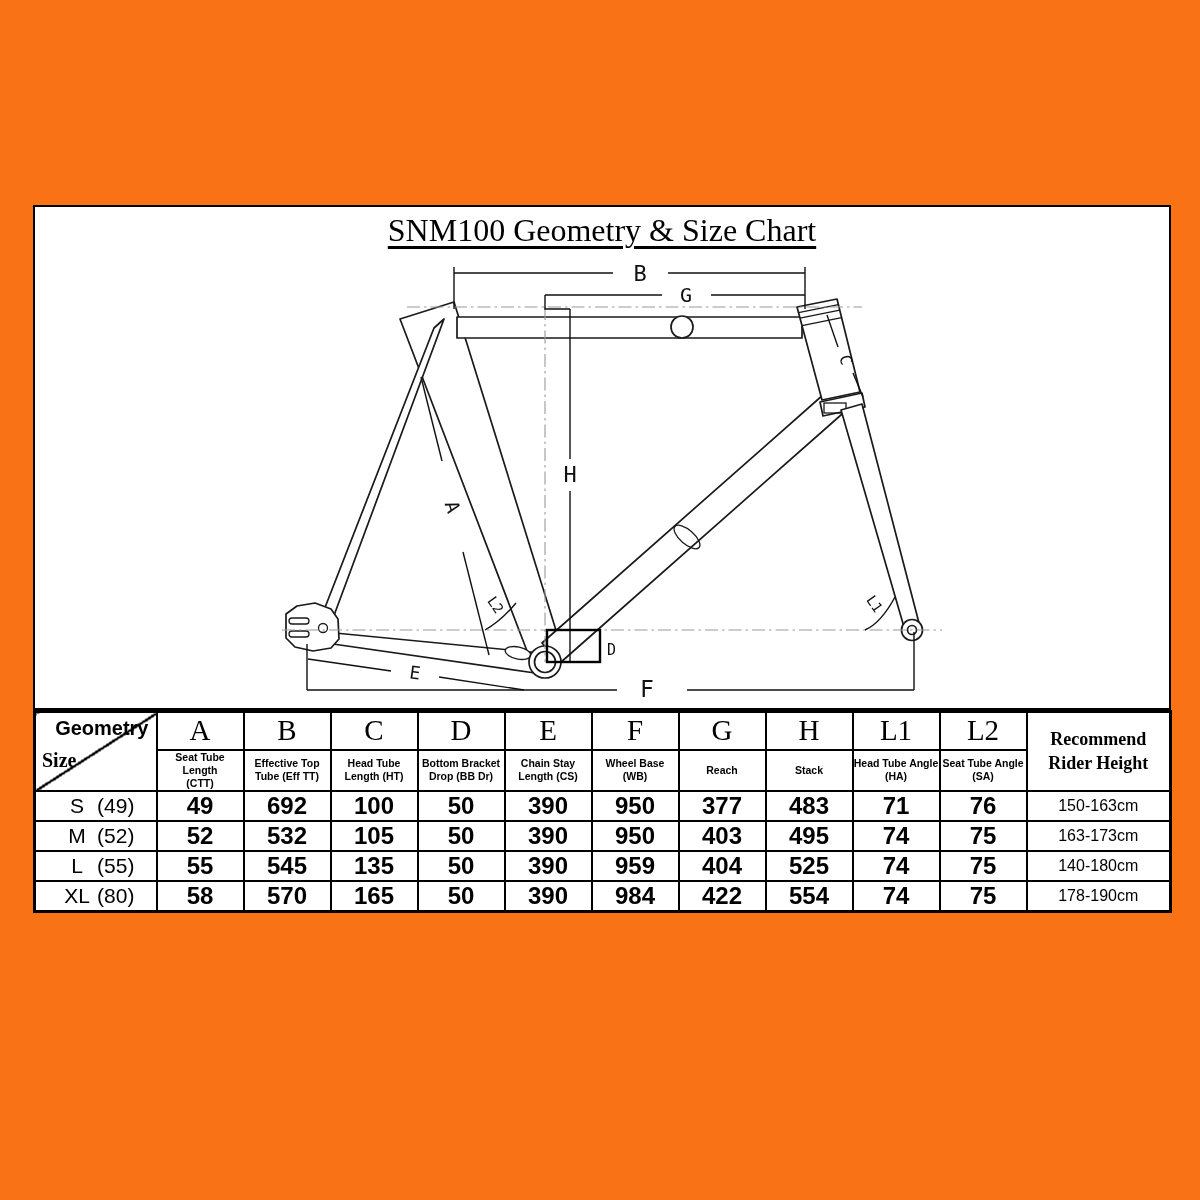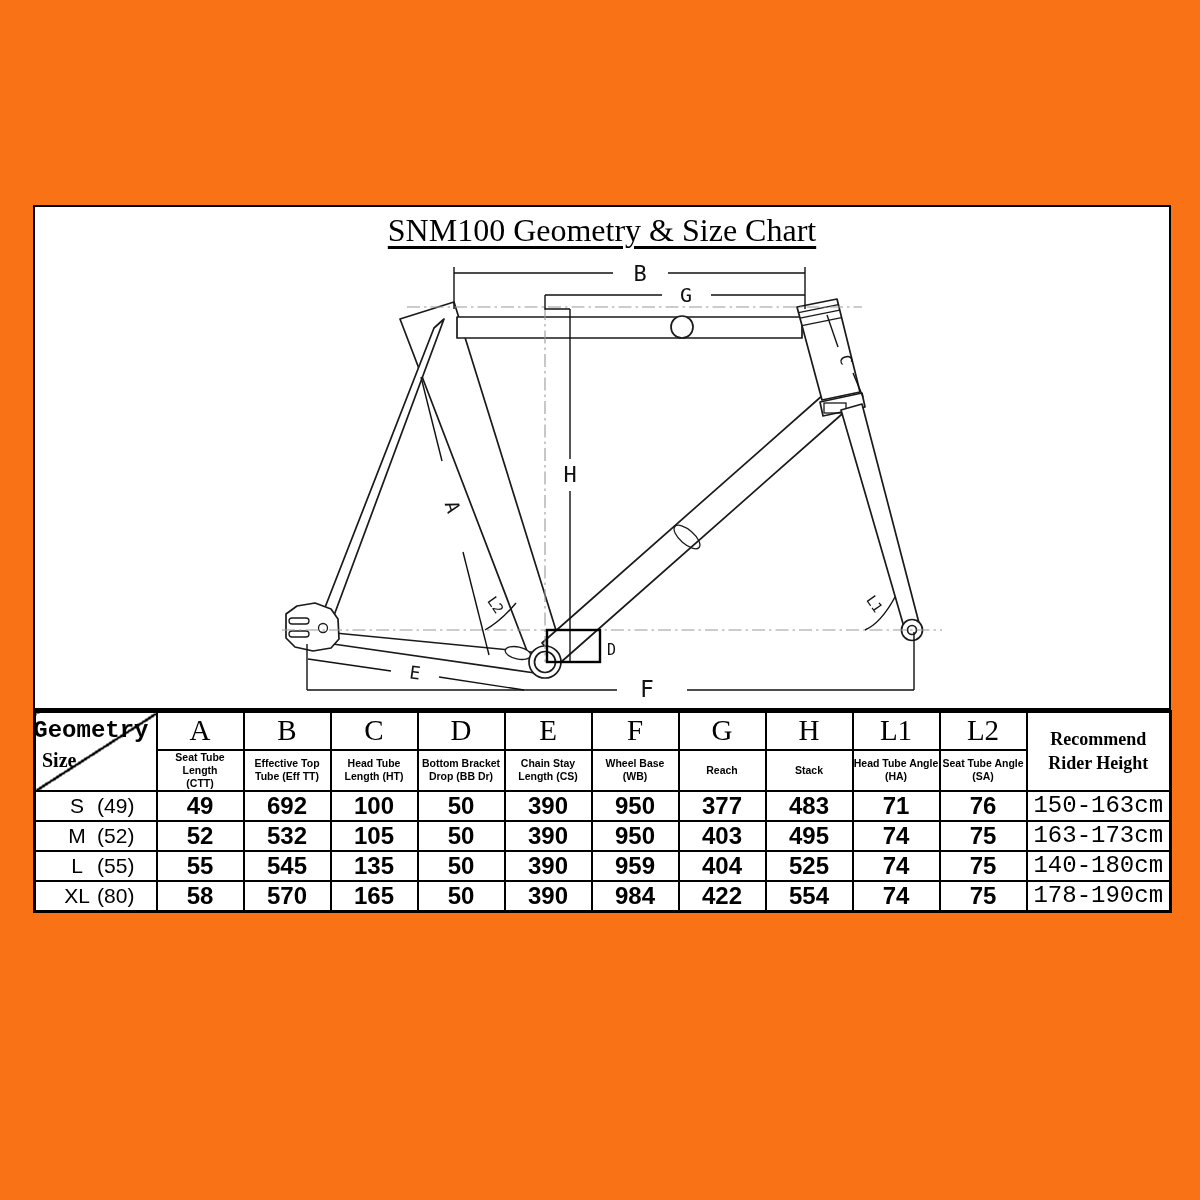--- a/index.html
+++ b/index.html
@@ -17,27 +17,27 @@
   table.geo,table.geo td,table.geo th{border:2px solid #000;}
   table.geo{border-width:3px;}
   table.geo th,table.geo td{padding:0;text-align:center;vertical-align:middle;overflow:hidden;}
   col.c0{width:122px;} col.cA{width:87px;} col.cR{width:144px;}
   tr.letters{height:38px;} tr.subs{height:36px;} tr.data{height:26px;}
   .letter{font-family:"Liberation Serif",serif;font-size:29px;font-weight:400;}
   .sub{font-family:"Liberation Sans",sans-serif;font-size:10.5px;font-weight:bold;line-height:1.25;}
   .val{font-size:24px;font-weight:700;}
   .sizecell{text-align:left;padding-left:13px;font-size:21px;}
   .sizecell .sz{display:inline-block;min-width:40px;}
-  .heightcell{font-family:Liberation Mono, monospace;font-size:24px;margin-left:29px;}
+  .heightcell{font-family:Liberation Sans, sans-serif;font-size:16px;margin-left:29px;}
   .recommend{font-family:"Liberation Serif",serif;font-size:18px;font-weight:bold;line-height:1.35;padding:0 6px;}
   .corner{position:relative;
     background-image:linear-gradient(to bottom right,transparent calc(50% - 1.2px),
       #000 calc(50% - 1.2px),#000 calc(50% + 1.2px),transparent calc(50% + 1.2px));}
   .corner .geo-lbl{position:absolute;top:4px;right:7px;
-    font-family:Liberation Mono, monospace;font-size:24px;margin-left:44px;}
+    font-family:Liberation Sans, sans-serif;font-size:20px;margin-left:44px;}
   .corner .size-lbl{position:absolute;top:36px;left:6px;
     font-family:"Liberation Serif",serif;font-size:20px;}
 
   .tube{fill:#fff;stroke:#1a1a1a;stroke-width:1.7;stroke-linejoin:round;}
   .thin{fill:none;stroke:#1a1a1a;stroke-width:1.3;}
   .dim{stroke:#111;stroke-width:1.4;fill:none;}
   .dimtxt{font-family:"DejaVu Sans Mono",monospace;fill:#111;}
   .dashdot{stroke:#9a9a9a;stroke-width:1.1;fill:none;stroke-dasharray:13 4 2.5 4;}
 </style>
 </head>

